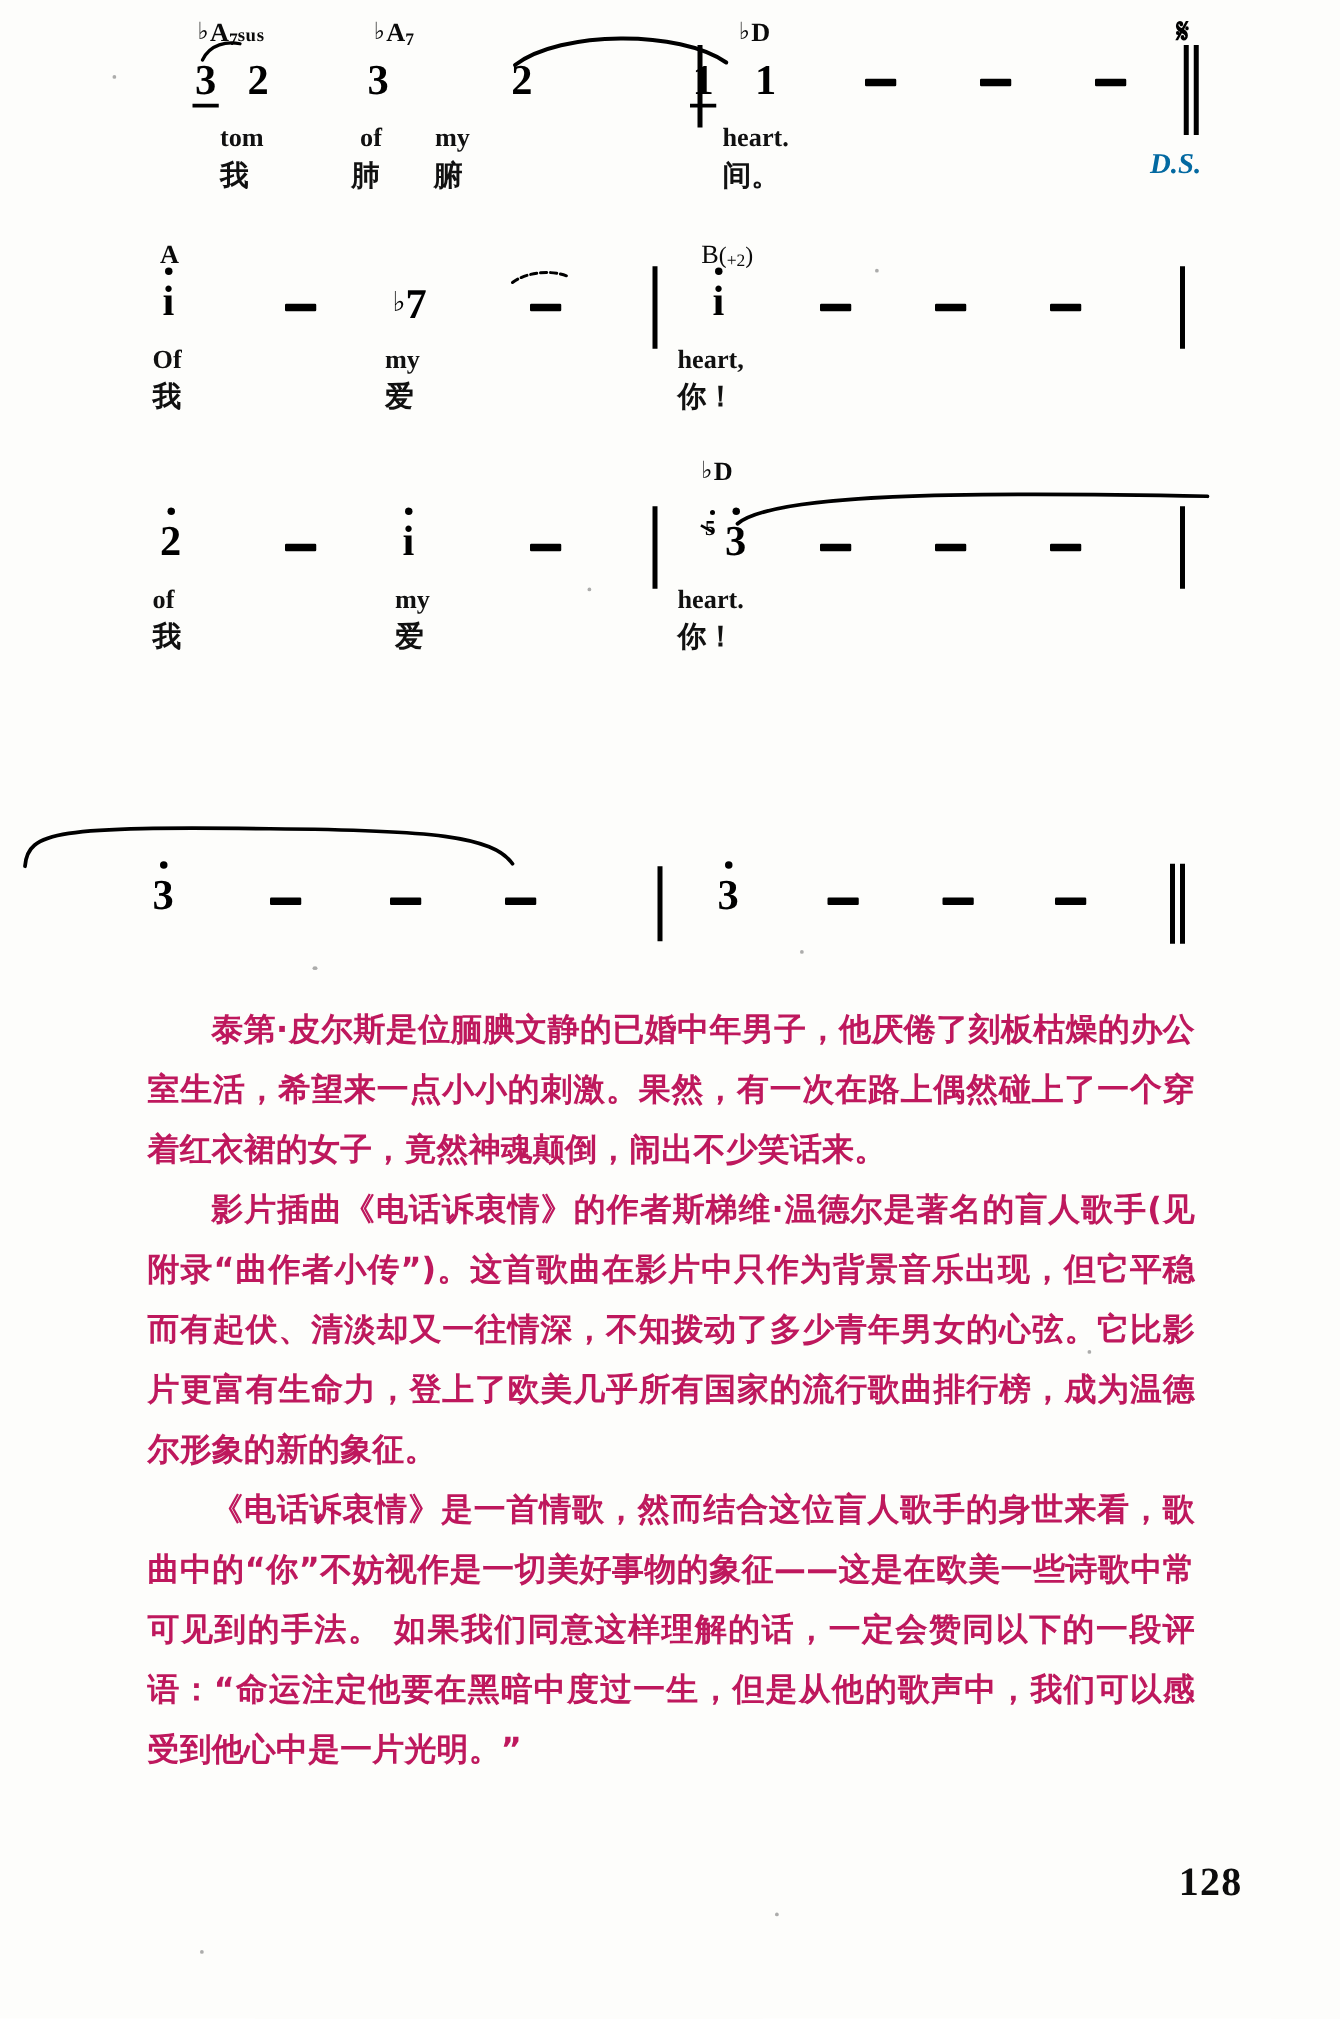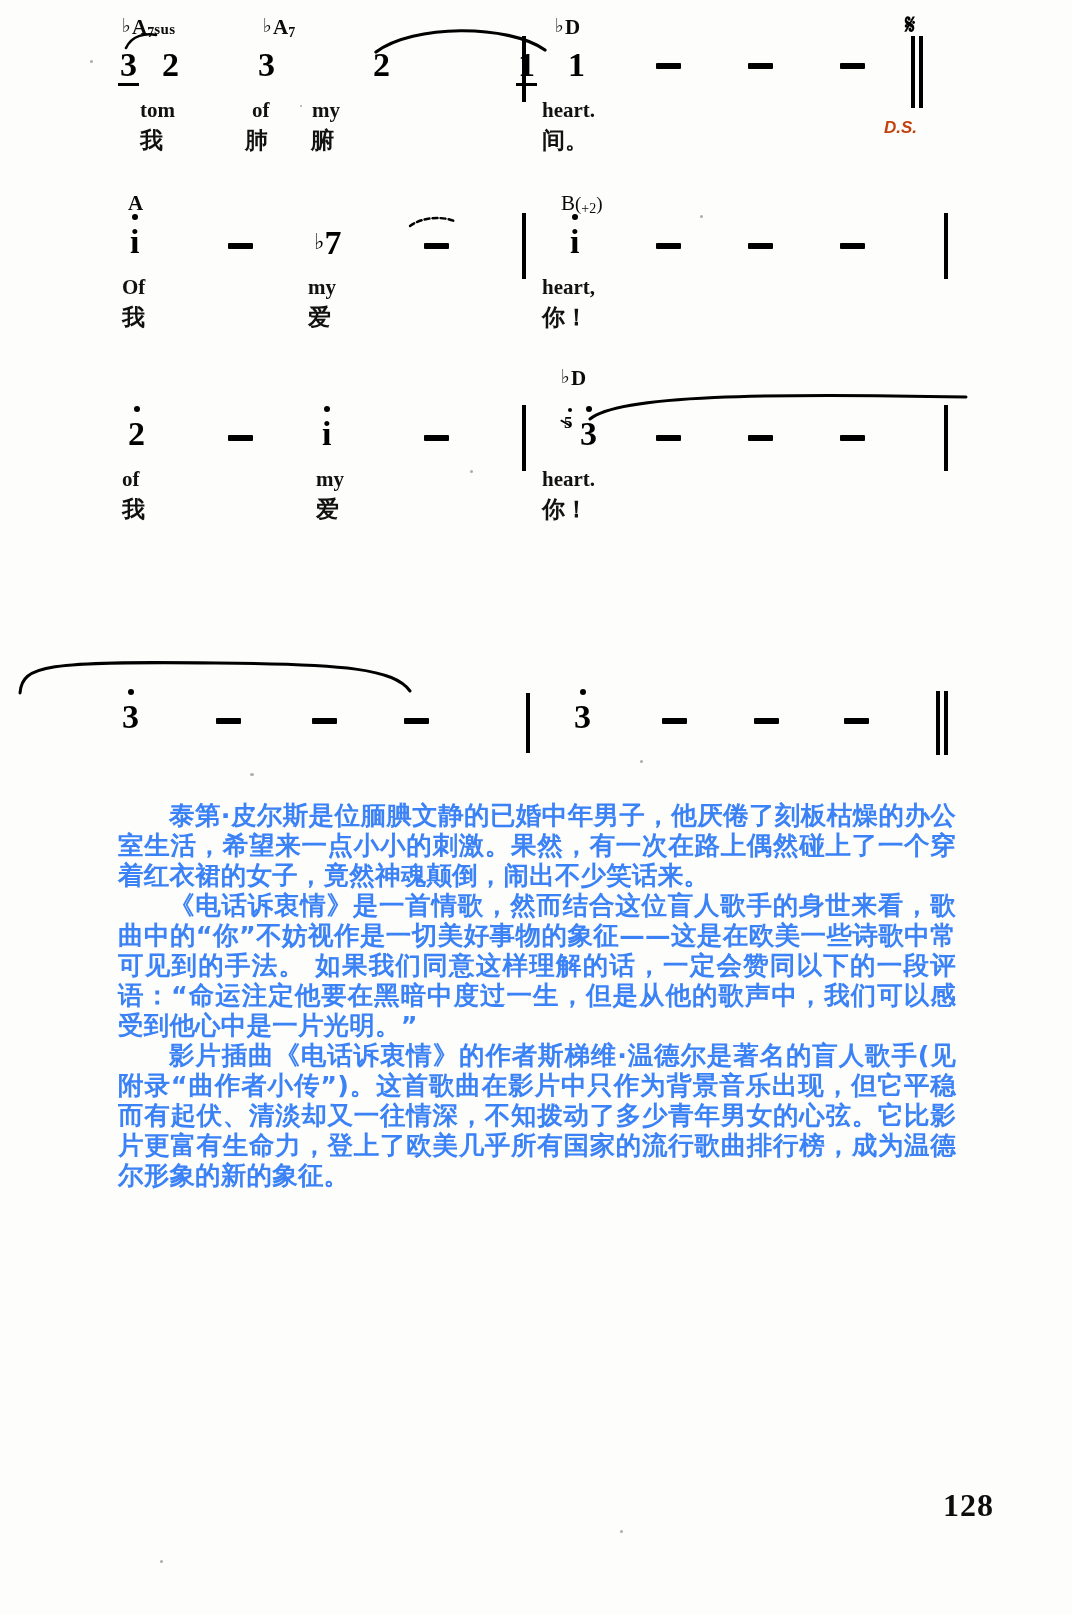--- a/index.html
+++ b/index.html
@@ -155,25 +155,25 @@
   .segno {
     position: absolute;
     font-family: "DejaVu Sans", sans-serif;
     font-size: 28px;
     font-weight: bold;
     color: #000;
     transform: scaleX(0.85);
   }
   .ds-mark {
     position: absolute;
-    font-family: Liberation Sans, sans-serif;
+    font-family: Liberation Serif, serif;
     font-style: italic;
     font-weight: bold;
-    font-size: 17px;
-    color: #c2410c;
+    font-size: 23px;
+    color: #0369a1;
     white-space: nowrap;
   }
 
   
   .grace {
     position: absolute;
     font-family: "Liberation Serif", "DejaVu Serif", serif;
     font-weight: bold;
     font-size: 17px;
     line-height: 15px;
@@ -200,22 +200,22 @@
 
   
   .prose {
     position: absolute;
     left: 118px;
     top: 800px;
     width: 838px;
     font-family: "DejaVu Sans", "Liberation Sans", sans-serif;
     font-weight: bold;
     font-size: 25.5px;
-    line-height: 30px;
-    color: #3b82f6;
+    line-height: 48px;
+    color: #be185d;
     text-align: justify;
     text-justify: inter-character;
   }
   .prose p {
     margin: 0 0 0 0;
     text-indent: 2em;
     letter-spacing: 0.2px;
   }
 
   .page-number {
@@ -237,21 +237,21 @@
     opacity: .55;
   }
 </style>
 </head>
 <body>
 
 <div class="page"></div>
 
 <div class="score">
 
-  <div class="staff-line" style="top:0;">
+  <div class="staff-line" style="top:0;margin-left:36px;">
 
     <div class="chord" style="left:4px; top:14px;">
       <span class="flat">♭</span><span>A</span><span class="sub">7</span><span class="sus">sus</span>
     </div>
     <div class="chord" style="left:145px; top:14px;">
       <span class="flat">♭</span><span>A</span><span class="sub">7</span>
     </div>
     <div class="chord" style="left:437px; top:14px;">
       <span class="flat">♭</span><span>D</span>
     </div>
@@ -382,22 +382,22 @@
     <div class="dash" style="left:750px; top:173px;"></div>
     <div class="dash" style="left:840px; top:173px;"></div>
 
     <div class="barline final" style="left:932px; top:146px; height:64px;"></div>
   </div>
 
 </div>
 
 <div class="prose">
   <p>泰第·皮尔斯是位腼腆文静的已婚中年男子，他厌倦了刻板枯燥的办公室生活，希望来一点小小的刺激。果然，有一次在路上偶然碰上了一个穿着红衣裙的女子，竟然神魂颠倒，闹出不少笑话来。</p>
+  <p>影片插曲《电话诉衷情》的作者斯梯维·温德尔是著名的盲人歌手(见附录“曲作者小传”)。这首歌曲在影片中只作为背景音乐出现，但它平稳而有起伏、清淡却又一往情深，不知拨动了多少青年男女的心弦。它比影片更富有生命力，登上了欧美几乎所有国家的流行歌曲排行榜，成为温德尔形象的新的象征。</p>
   <p>《电话诉衷情》是一首情歌，然而结合这位盲人歌手的身世来看，歌曲中的“你”不妨视作是一切美好事物的象征——这是在欧美一些诗歌中常可见到的手法。 如果我们同意这样理解的话，一定会赞同以下的一段评语：“命运注定他要在黑暗中度过一生，但是从他的歌声中，我们可以感受到他心中是一片光明。”</p>
-  <p>影片插曲《电话诉衷情》的作者斯梯维·温德尔是著名的盲人歌手(见附录“曲作者小传”)。这首歌曲在影片中只作为背景音乐出现，但它平稳而有起伏、清淡却又一往情深，不知拨动了多少青年男女的心弦。它比影片更富有生命力，登上了欧美几乎所有国家的流行歌曲排行榜，成为温德尔形象的新的象征。</p>
 </div>
 
 <div class="page-number">128</div>
 
 <div class="speckle" style="left:90px; top:60px; width:3px; height:3px;"></div>
 <div class="speckle" style="left:300px; top:105px; width:2px; height:2px;"></div>
 <div class="speckle" style="left:700px; top:215px; width:3px; height:3px;"></div>
 <div class="speckle" style="left:470px; top:470px; width:3px; height:3px;"></div>
 <div class="speckle" style="left:640px; top:760px; width:3px; height:3px;"></div>
 <div class="speckle" style="left:250px; top:773px; width:4px; height:3px;"></div>

